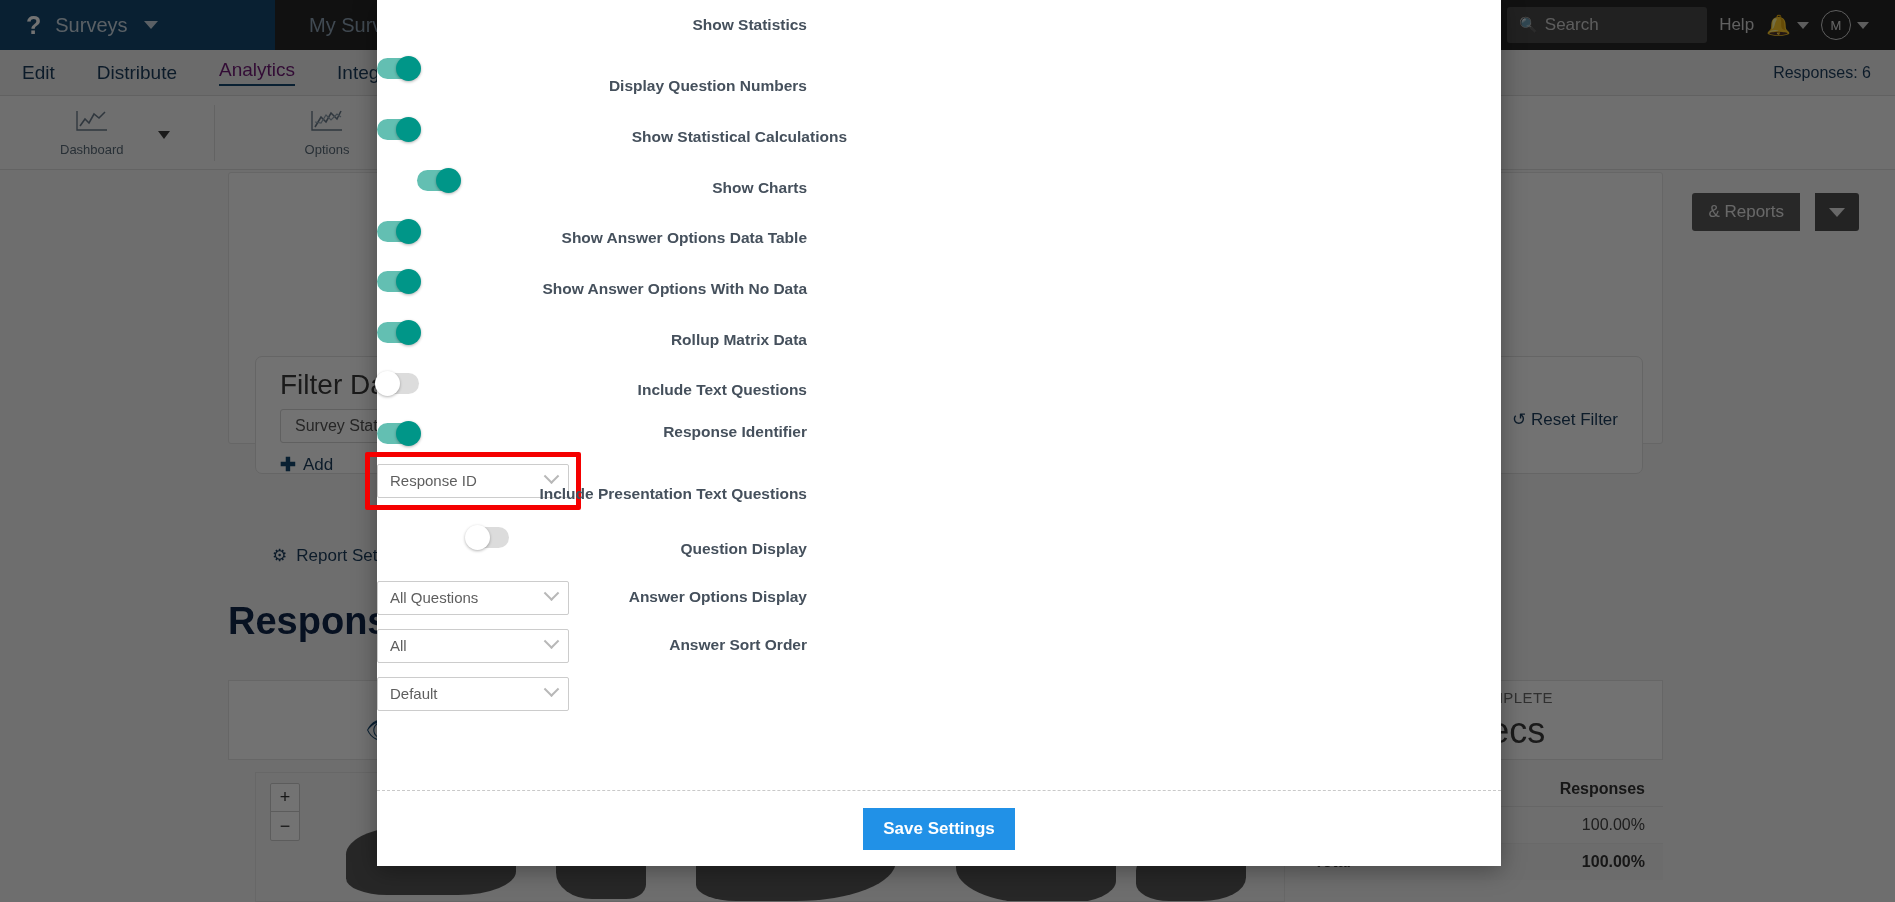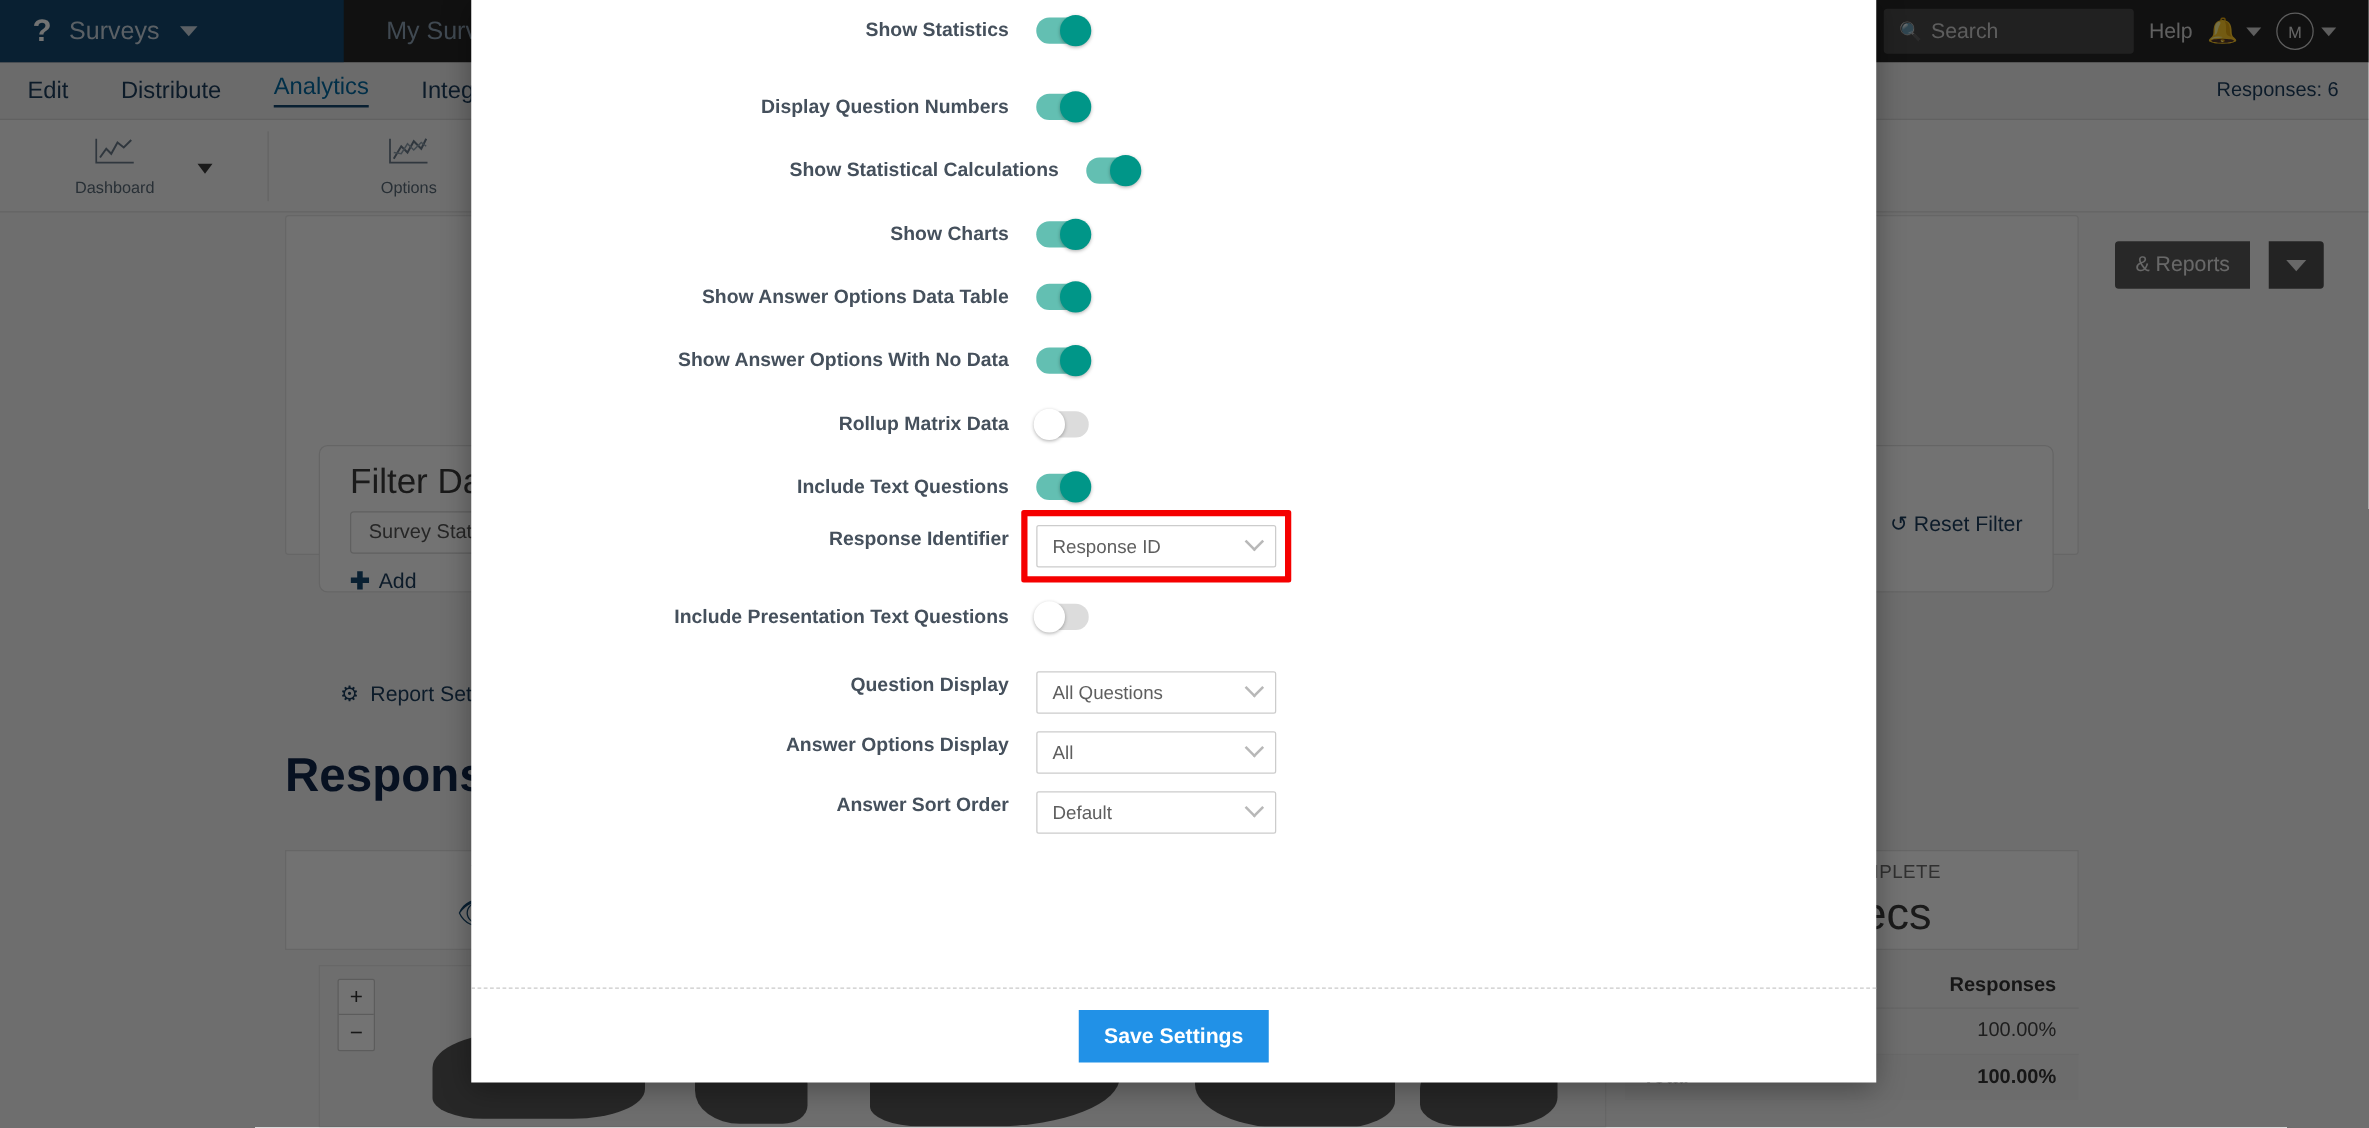--- a/index.html
+++ b/index.html
@@ -58,21 +58,21 @@
   }
   .icon-grp { display: flex; align-items: center; gap: 6px; }
 
   .subnav {
     position: absolute; top: 50px; left: 0; width: 1895px; height: 46px;
     background: #ededed; border-bottom: 1px solid #d8d8d8;
     display: flex; align-items: center; padding-left: 22px; gap: 42px;
   }
   .subnav-item { color: #1b3c5c; font-size: 19px; }
   .subnav-item.active {
-    color: #0369a1; border-bottom: 2px solid #14486f; padding-bottom: 3px;
+    color: #701a75; border-bottom: 2px solid #14486f; padding-bottom: 3px;
   }
   .responses-count {
     margin-left: auto; padding-right: 24px; color: #1b3c5c; font-size: 16px;
   }
 
   .ribbon {
     position: absolute; top: 96px; left: 0; width: 1895px; height: 74px;
     background: #f7f7f7; border-bottom: 1px solid #dcdcdc;
     display: flex; align-items: center; padding-left: 60px; gap: 90px;
   }
@@ -217,20 +217,21 @@
     background: #ffffff; z-index: 10;
     box-shadow: 0 4px 22px rgba(0,0,0,.35);
     display: flex; flex-direction: column;
   }
   .modal-body {
     flex: 1; padding: 0 0 0 0; position: relative;
   }
   .setting-row {
     display: flex; align-items: flex-start; gap: 22px;
     padding-left: 0;
+    flex-direction: column;
   }
   .setting-label {
     width: 430px; text-align: right; font-size: 15.5px; font-weight: bold;
     color: #45505c; line-height: 1.22; padding-top: 3px;
   }
 
   
   .toggle {
     width: 42px; height: 21px; border-radius: 11px; position: relative;
     flex: none; margin-top: 1px;

